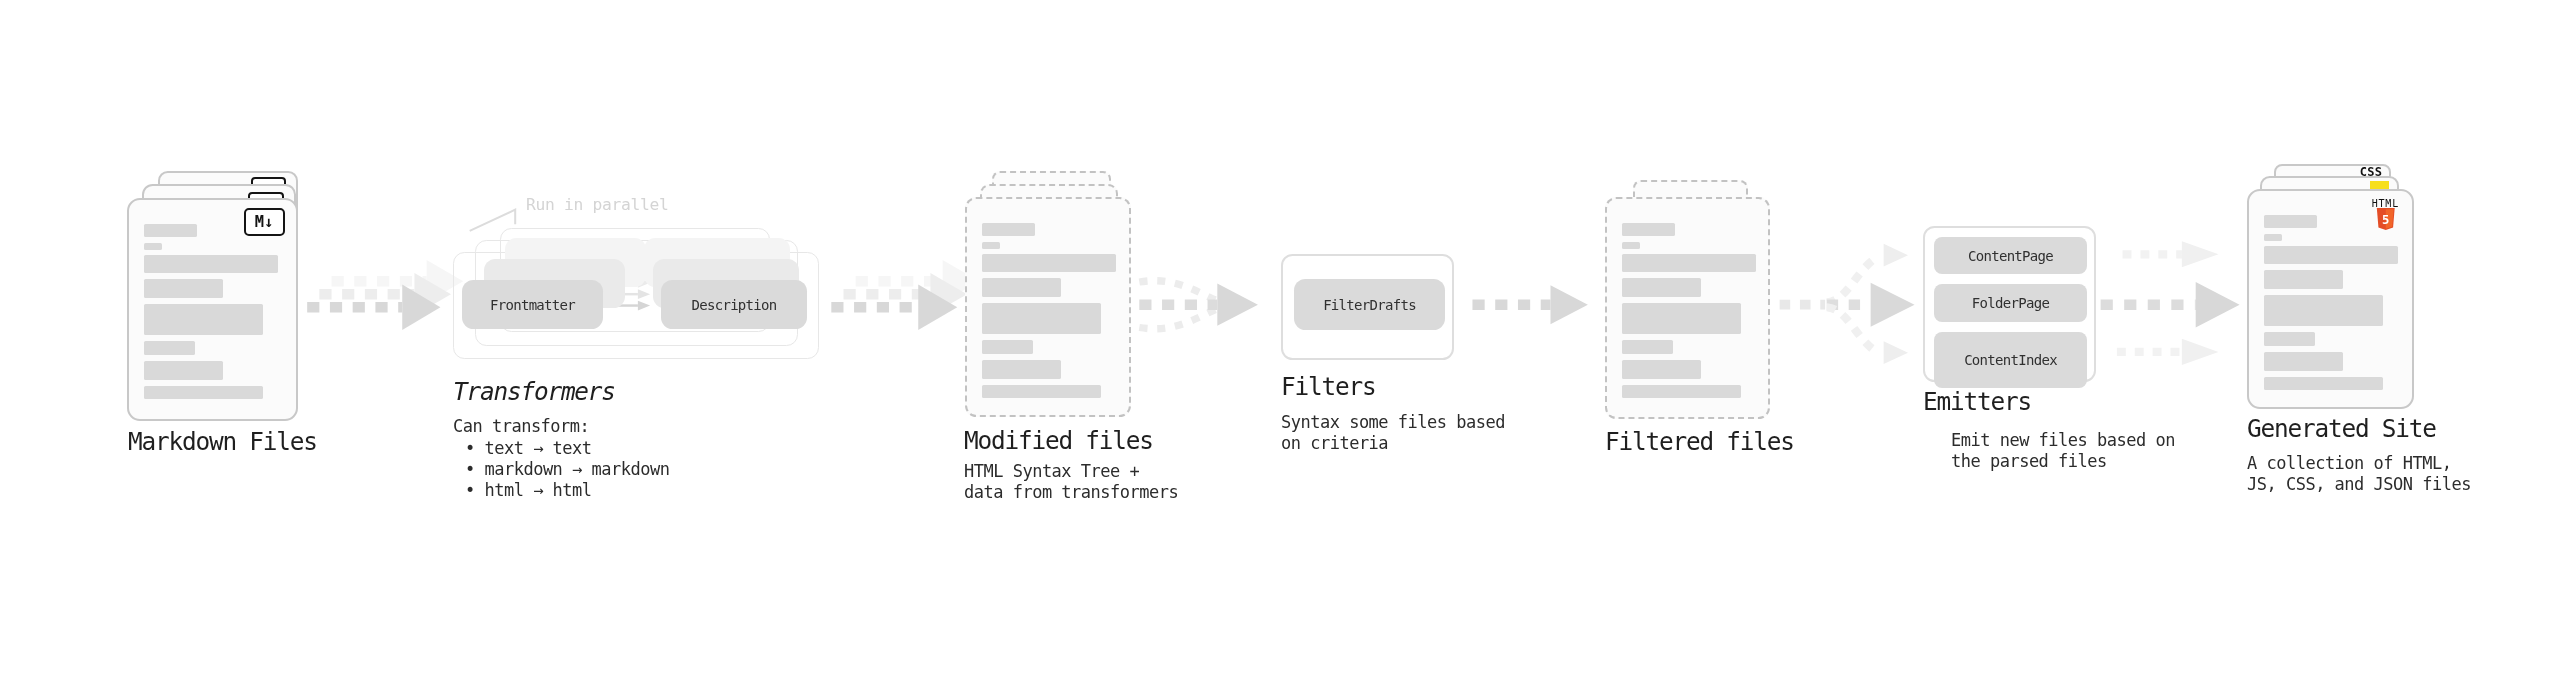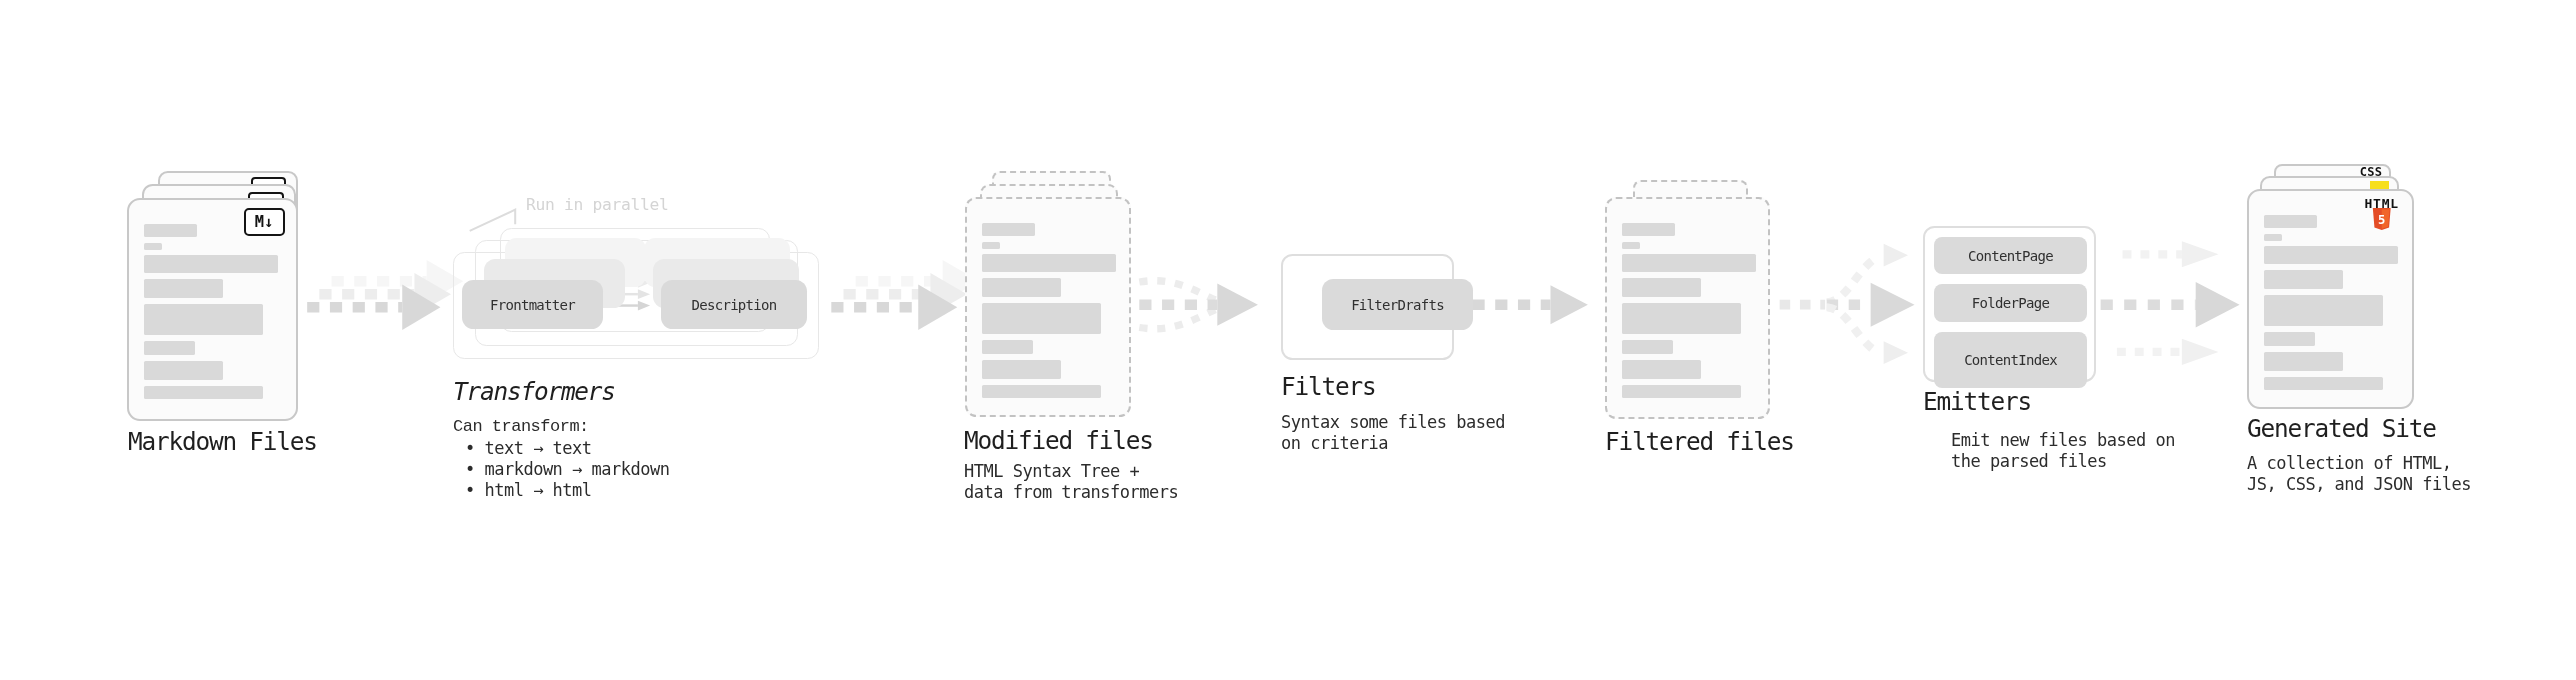--- a/index.html
+++ b/index.html
@@ -34,21 +34,21 @@
   .node-title{position:absolute;font-size:24.4px;letter-spacing:-1.2px;color:#1f1f1f;white-space:nowrap;z-index:6;}
   .node-desc{position:absolute;font-size:17px;letter-spacing:-0.5px;color:#2c2c2c;line-height:21px;white-space:nowrap;z-index:6;}
   .annotation{position:absolute;font-size:16.3px;letter-spacing:-0.3px;color:#d4d4d4;white-space:nowrap;z-index:6;}
 
   
   .css-badge{position:absolute;display:flex;flex-direction:column;align-items:center;z-index:1;}
   .css-badge .css-txt{font-size:12px;font-weight:bold;color:#111;line-height:8.1px;letter-spacing:0.4px;}
   .css-badge .css-bar{width:21px;height:3.3px;background:#2965f1;margin-top:0.8px;}
   .js-badge{position:absolute;width:18.7px;height:9px;background:#f7df1e;z-index:1;}
   .html5-logo{position:absolute;display:flex;flex-direction:column;align-items:center;z-index:5;}
-  .html5-logo .html-txt{font-size:13px;font-weight:bold;color:#111;letter-spacing:0.8px;line-height:9px;}
+  .html5-logo .html-txt{font-size:10px;font-weight:normal;color:#111;letter-spacing:0.8px;line-height:9px;}
 </style>
 </head>
 <body>
 
 <div class="canvas">
 
   <svg class="overlay" width="2576" height="681" viewBox="0 0 3170 838">
 
     <g>
       <g transform="translate(30,-32)">
@@ -151,21 +151,21 @@
     <div class="pill g1" style="left:484px;top:259px;width:141px;height:49px;"></div>
     <div class="pill" style="left:462px;top:280px;width:141px;height:49px;text-align:center;">Frontmatter</div>
 
     <div class="pill g2" style="left:644px;top:238px;width:146px;height:49px;"></div>
     <div class="pill g1" style="left:653px;top:259px;width:146px;height:49px;"></div>
     <div class="pill" style="left:661px;top:280px;width:146px;height:49px;">Description</div>
 
     <div class="annotation" style="left:526px;top:195px;">Run in parallel</div>
 
     <div class="node-title" style="left:453px;top:377px;font-style:italic;">Transformers</div>
-    <div class="node-desc" style="left:453px;top:416px;font-family:Liberation Mono, monospace;">Can transform:</div>
+    <div class="node-desc" style="left:453px;top:416px;">Can transform:</div>
     <div class="node-desc" style="left:465px;top:438px;">
       <div>• text → text</div>
       <div>• markdown → markdown</div>
       <div>• html → html</div>
     </div>
   </div>
 
   <div>
     <div class="card dashed backer" style="left:992px;top:171px;width:119px;height:41px;border-radius:8.1px;"></div>
     <div class="card dashed back" style="left:980px;top:184px;width:138px;height:42px;border-radius:9.8px;"></div>
@@ -183,21 +183,21 @@
     </div>
     <div class="node-title" style="left:964px;top:426px;">Modified files</div>
     <div class="node-desc" style="left:964px;top:461px;">
       <div>HTML Syntax Tree +</div>
       <div>data from transformers</div>
     </div>
   </div>
 
   <div>
     <div class="box" style="left:1281px;top:254px;width:173px;height:106px;"></div>
-    <div class="pill" style="left:1294px;top:279px;width:151px;height:51px;margin-left:28px;">FilterDrafts</div>
+    <div class="pill" style="left:1294px;top:279px;width:151px;height:51px;">FilterDrafts</div>
     <div class="node-title" style="left:1281px;top:372px;">Filters</div>
     <div class="node-desc" style="left:1281px;top:412px;">
       <div>Syntax some files based</div>
       <div>on criteria</div>
     </div>
   </div>
 
   <div>
     <div class="card dashed back" style="left:1633px;top:180px;width:115px;height:41px;border-radius:8.1px;"></div>
     <div class="card dashed" style="left:1605px;top:197px;width:165px;height:222px;border-radius:11.4px;">

